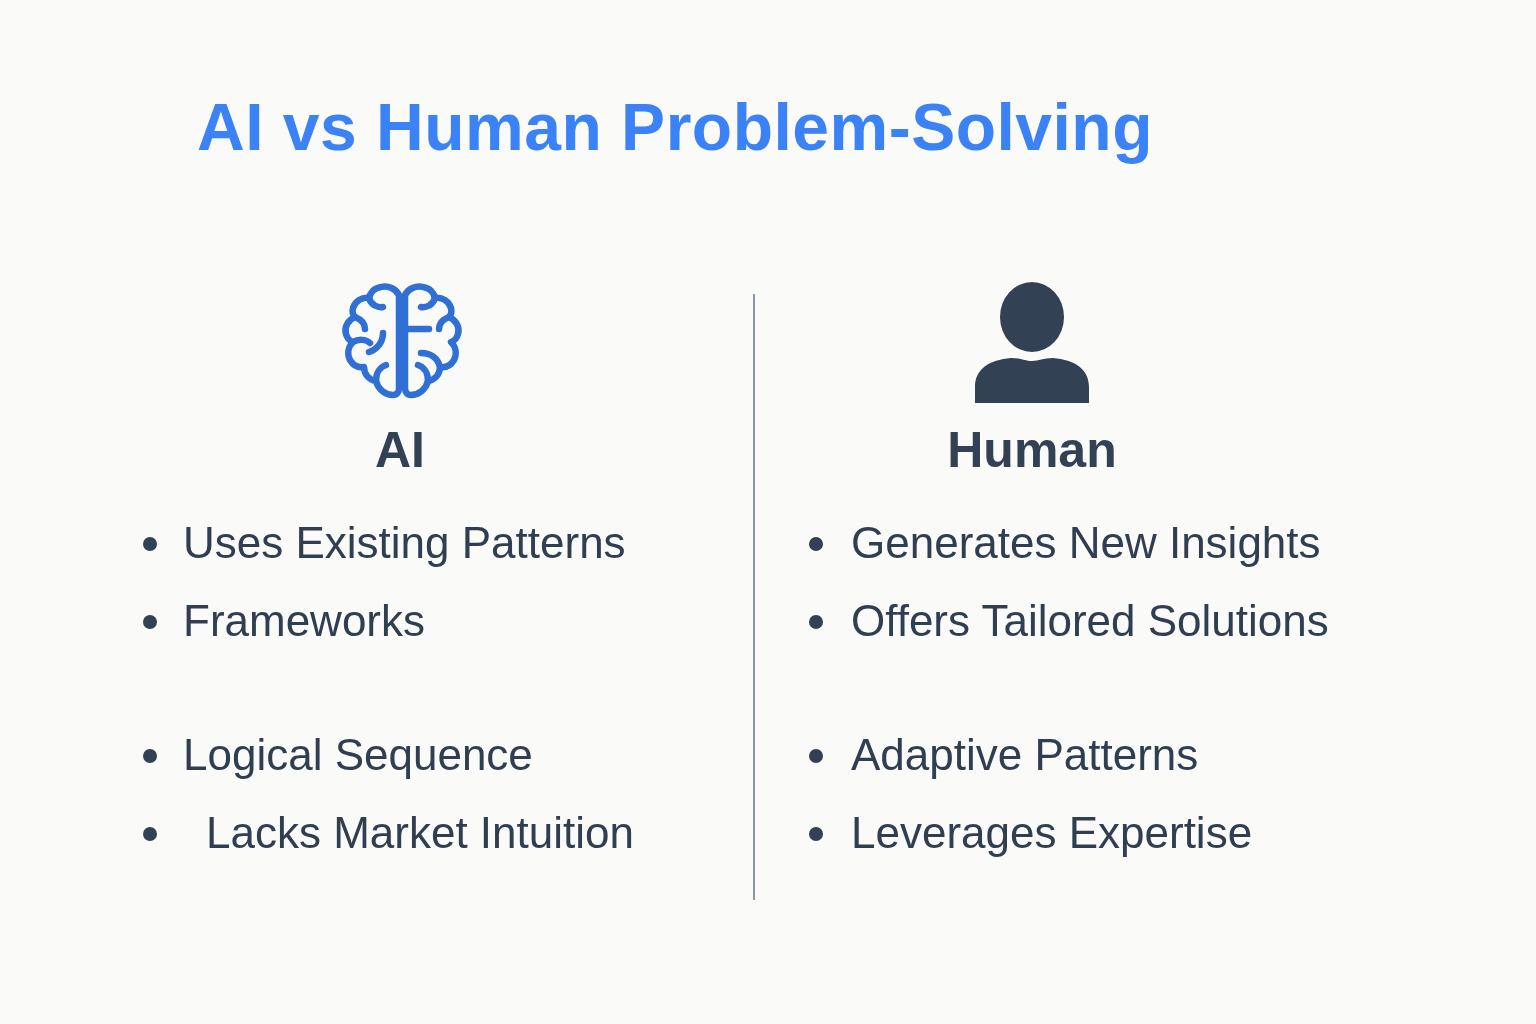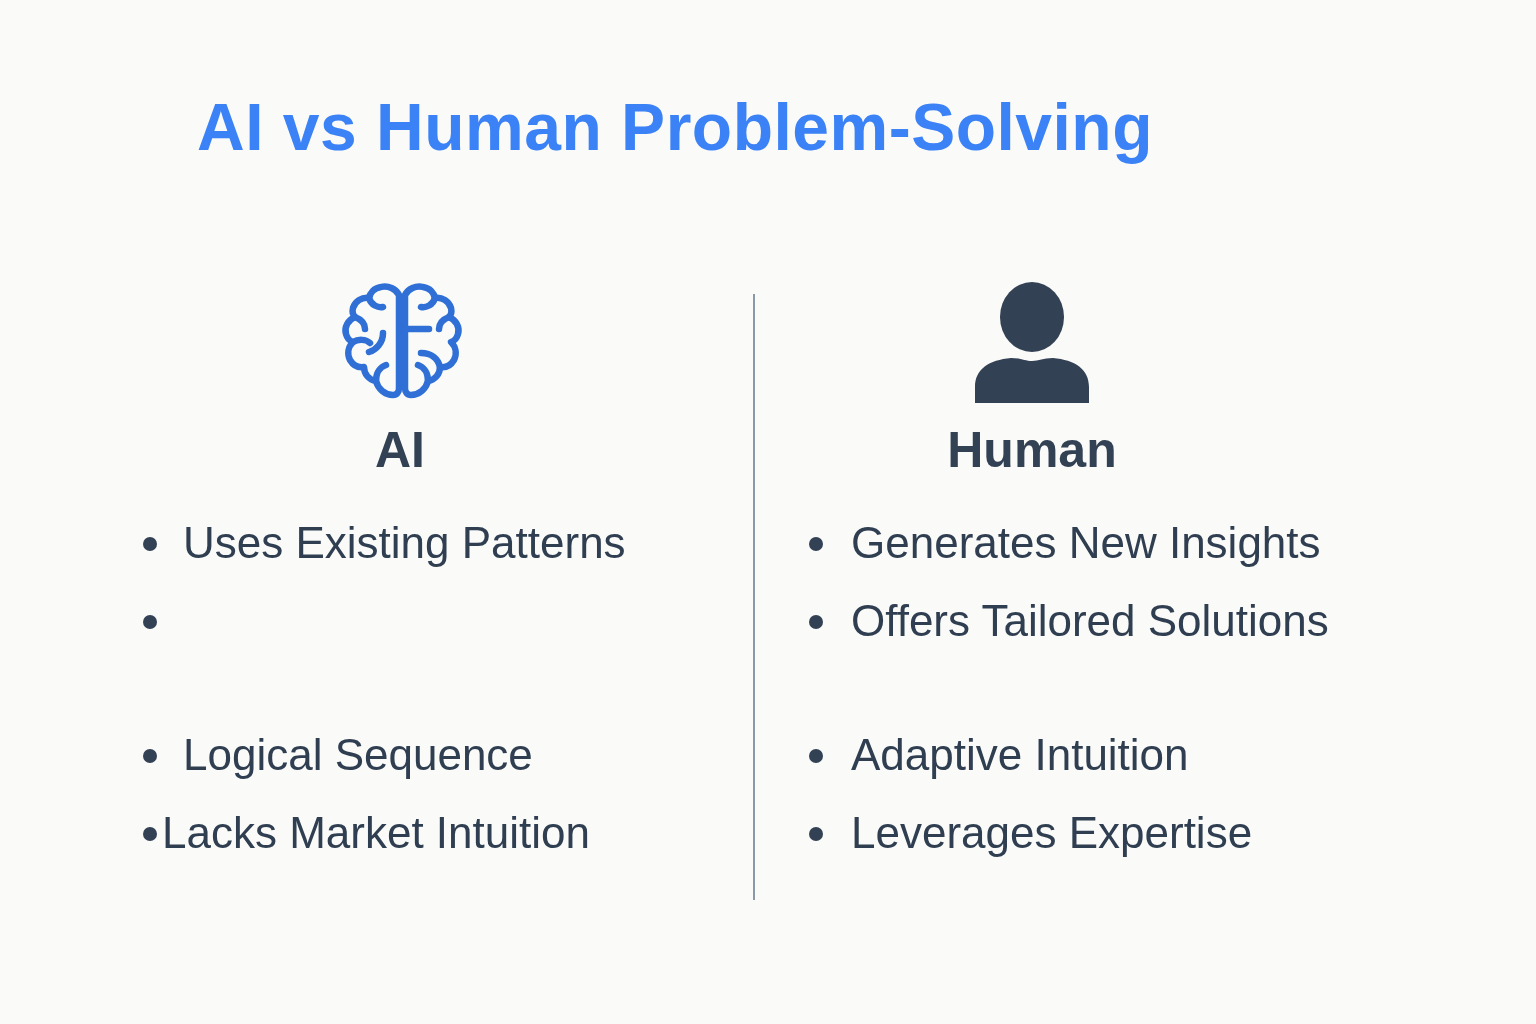--- a/index.html
+++ b/index.html
@@ -112,28 +112,29 @@
   </div>
   <h2 class="col-heading" style="left:300px; top:420px; width:200px;">AI</h2>
 
   <ul class="bullets" style="left:140px; top:0;">
     <li class="bullet-item" style="top:514px;">
       <span class="bullet-dot" style="left:3px; top:23px;"></span>
       <span class="bullet-text" style="margin-left:43px;">Uses Existing Patterns</span>
     </li>
     <li class="bullet-item" style="top:592px;">
       <span class="bullet-dot" style="left:3px; top:23px;"></span>
+      <span class="bullet-text" style="margin-left:43px;">Frameworks</span>
     </li>
     <li class="bullet-item" style="top:726px;">
       <span class="bullet-dot" style="left:3px; top:23px;"></span>
       <span class="bullet-text" style="margin-left:43px;">Logical Sequence</span>
     </li>
     <li class="bullet-item" style="top:804px;">
       <span class="bullet-dot" style="left:3px; top:23px;"></span>
-      <span class="bullet-text" style="margin-left:22px;">Lacks Market Intuition</span>
+      <span class="bullet-text" style="margin-left:66px;">Lacks Market Intuition</span>
     </li>
   </ul>
 </section>
 
 <section class="column">
   <div class="col-icon" style="left:973px; top:282px; width:118px; height:122px;">
     <svg width="118" height="122" viewBox="0 0 118 122">
       <ellipse cx="59" cy="35" rx="32" ry="35" fill="#334155"></ellipse>
       <path d="M2 121 L2 105 C2 87 16 78 38 76 C48 76 52 79 59 79 C66 79 70 76 80 76 C102 78 116 87 116 105 L116 121 Z" fill="#334155"></path>
     </svg>
@@ -144,20 +145,20 @@
     <li class="bullet-item" style="top:514px;">
       <span class="bullet-dot" style="left:3px; top:23px;"></span>
       <span class="bullet-text" style="margin-left:45px;">Generates New Insights</span>
     </li>
     <li class="bullet-item" style="top:592px;">
       <span class="bullet-dot" style="left:3px; top:23px;"></span>
       <span class="bullet-text" style="margin-left:45px;">Offers Tailored Solutions</span>
     </li>
     <li class="bullet-item" style="top:726px;">
       <span class="bullet-dot" style="left:3px; top:23px;"></span>
-      <span class="bullet-text" style="margin-left:45px;">Adaptive Intuition</span>
+      <span class="bullet-text" style="margin-left:45px;">Adaptive Patterns</span>
     </li>
     <li class="bullet-item" style="top:804px;">
       <span class="bullet-dot" style="left:3px; top:23px;"></span>
       <span class="bullet-text" style="margin-left:45px;">Leverages Expertise</span>
     </li>
   </ul>
 </section>
 
 </body></html>

